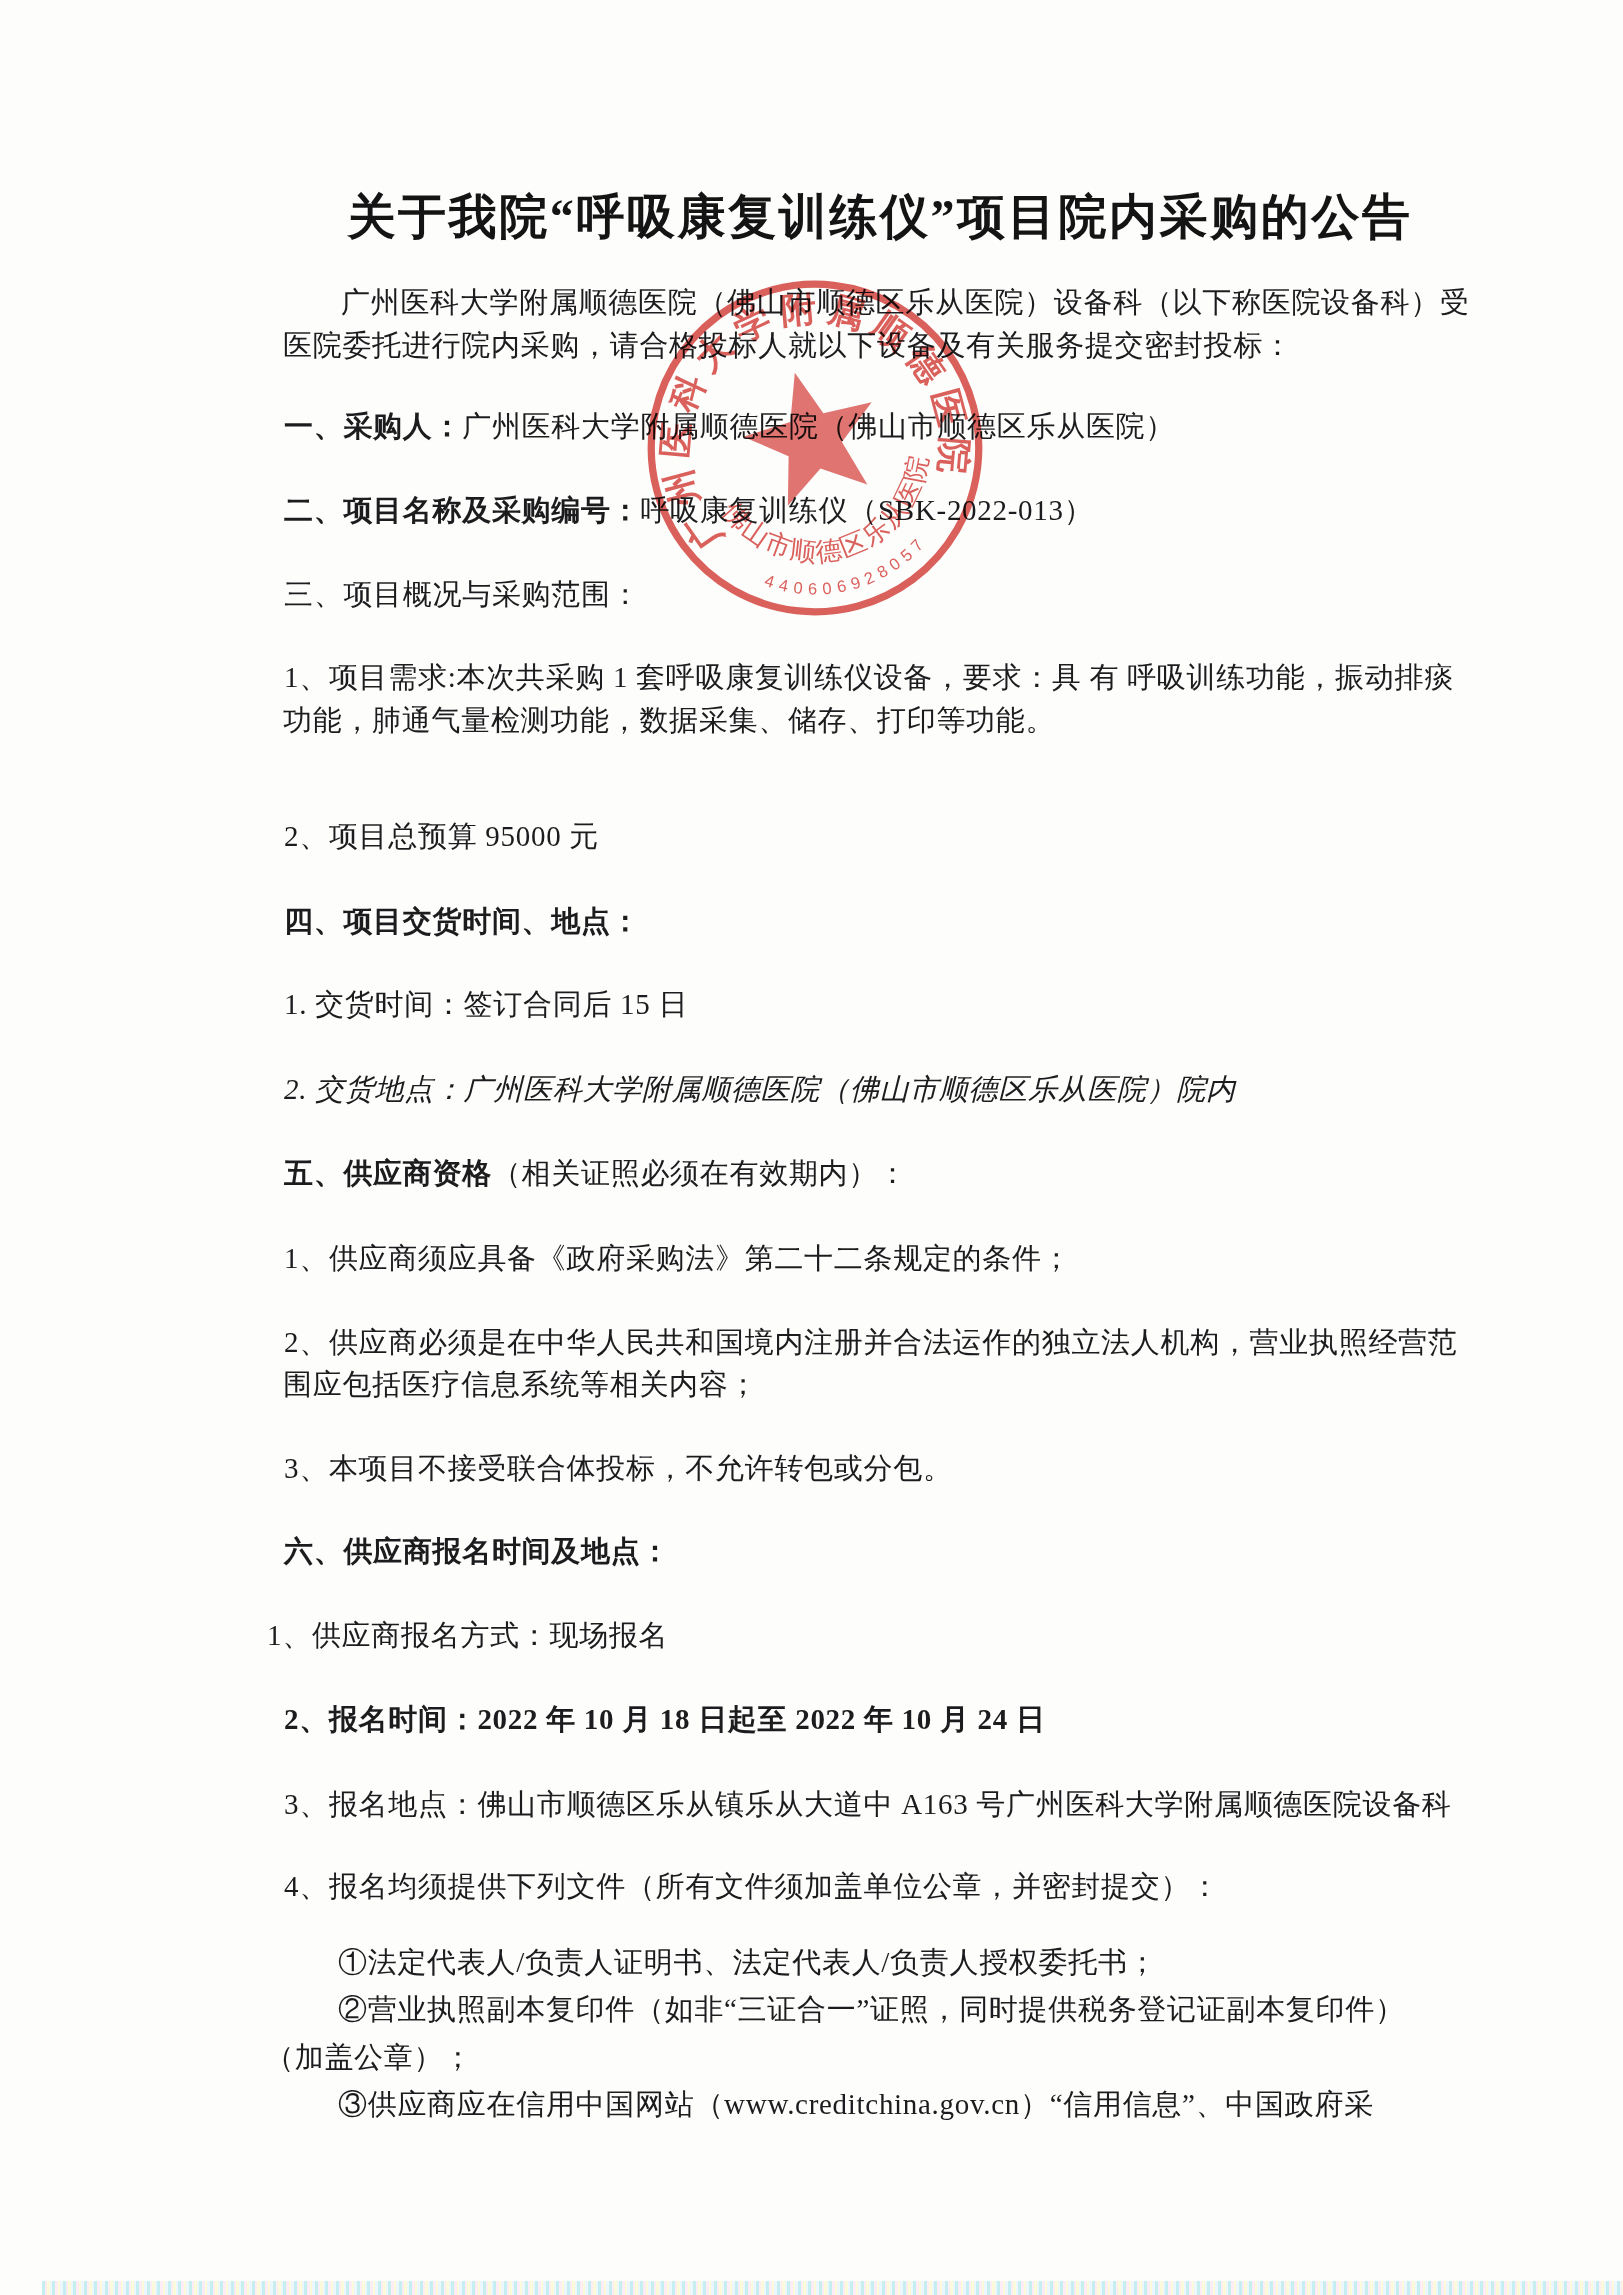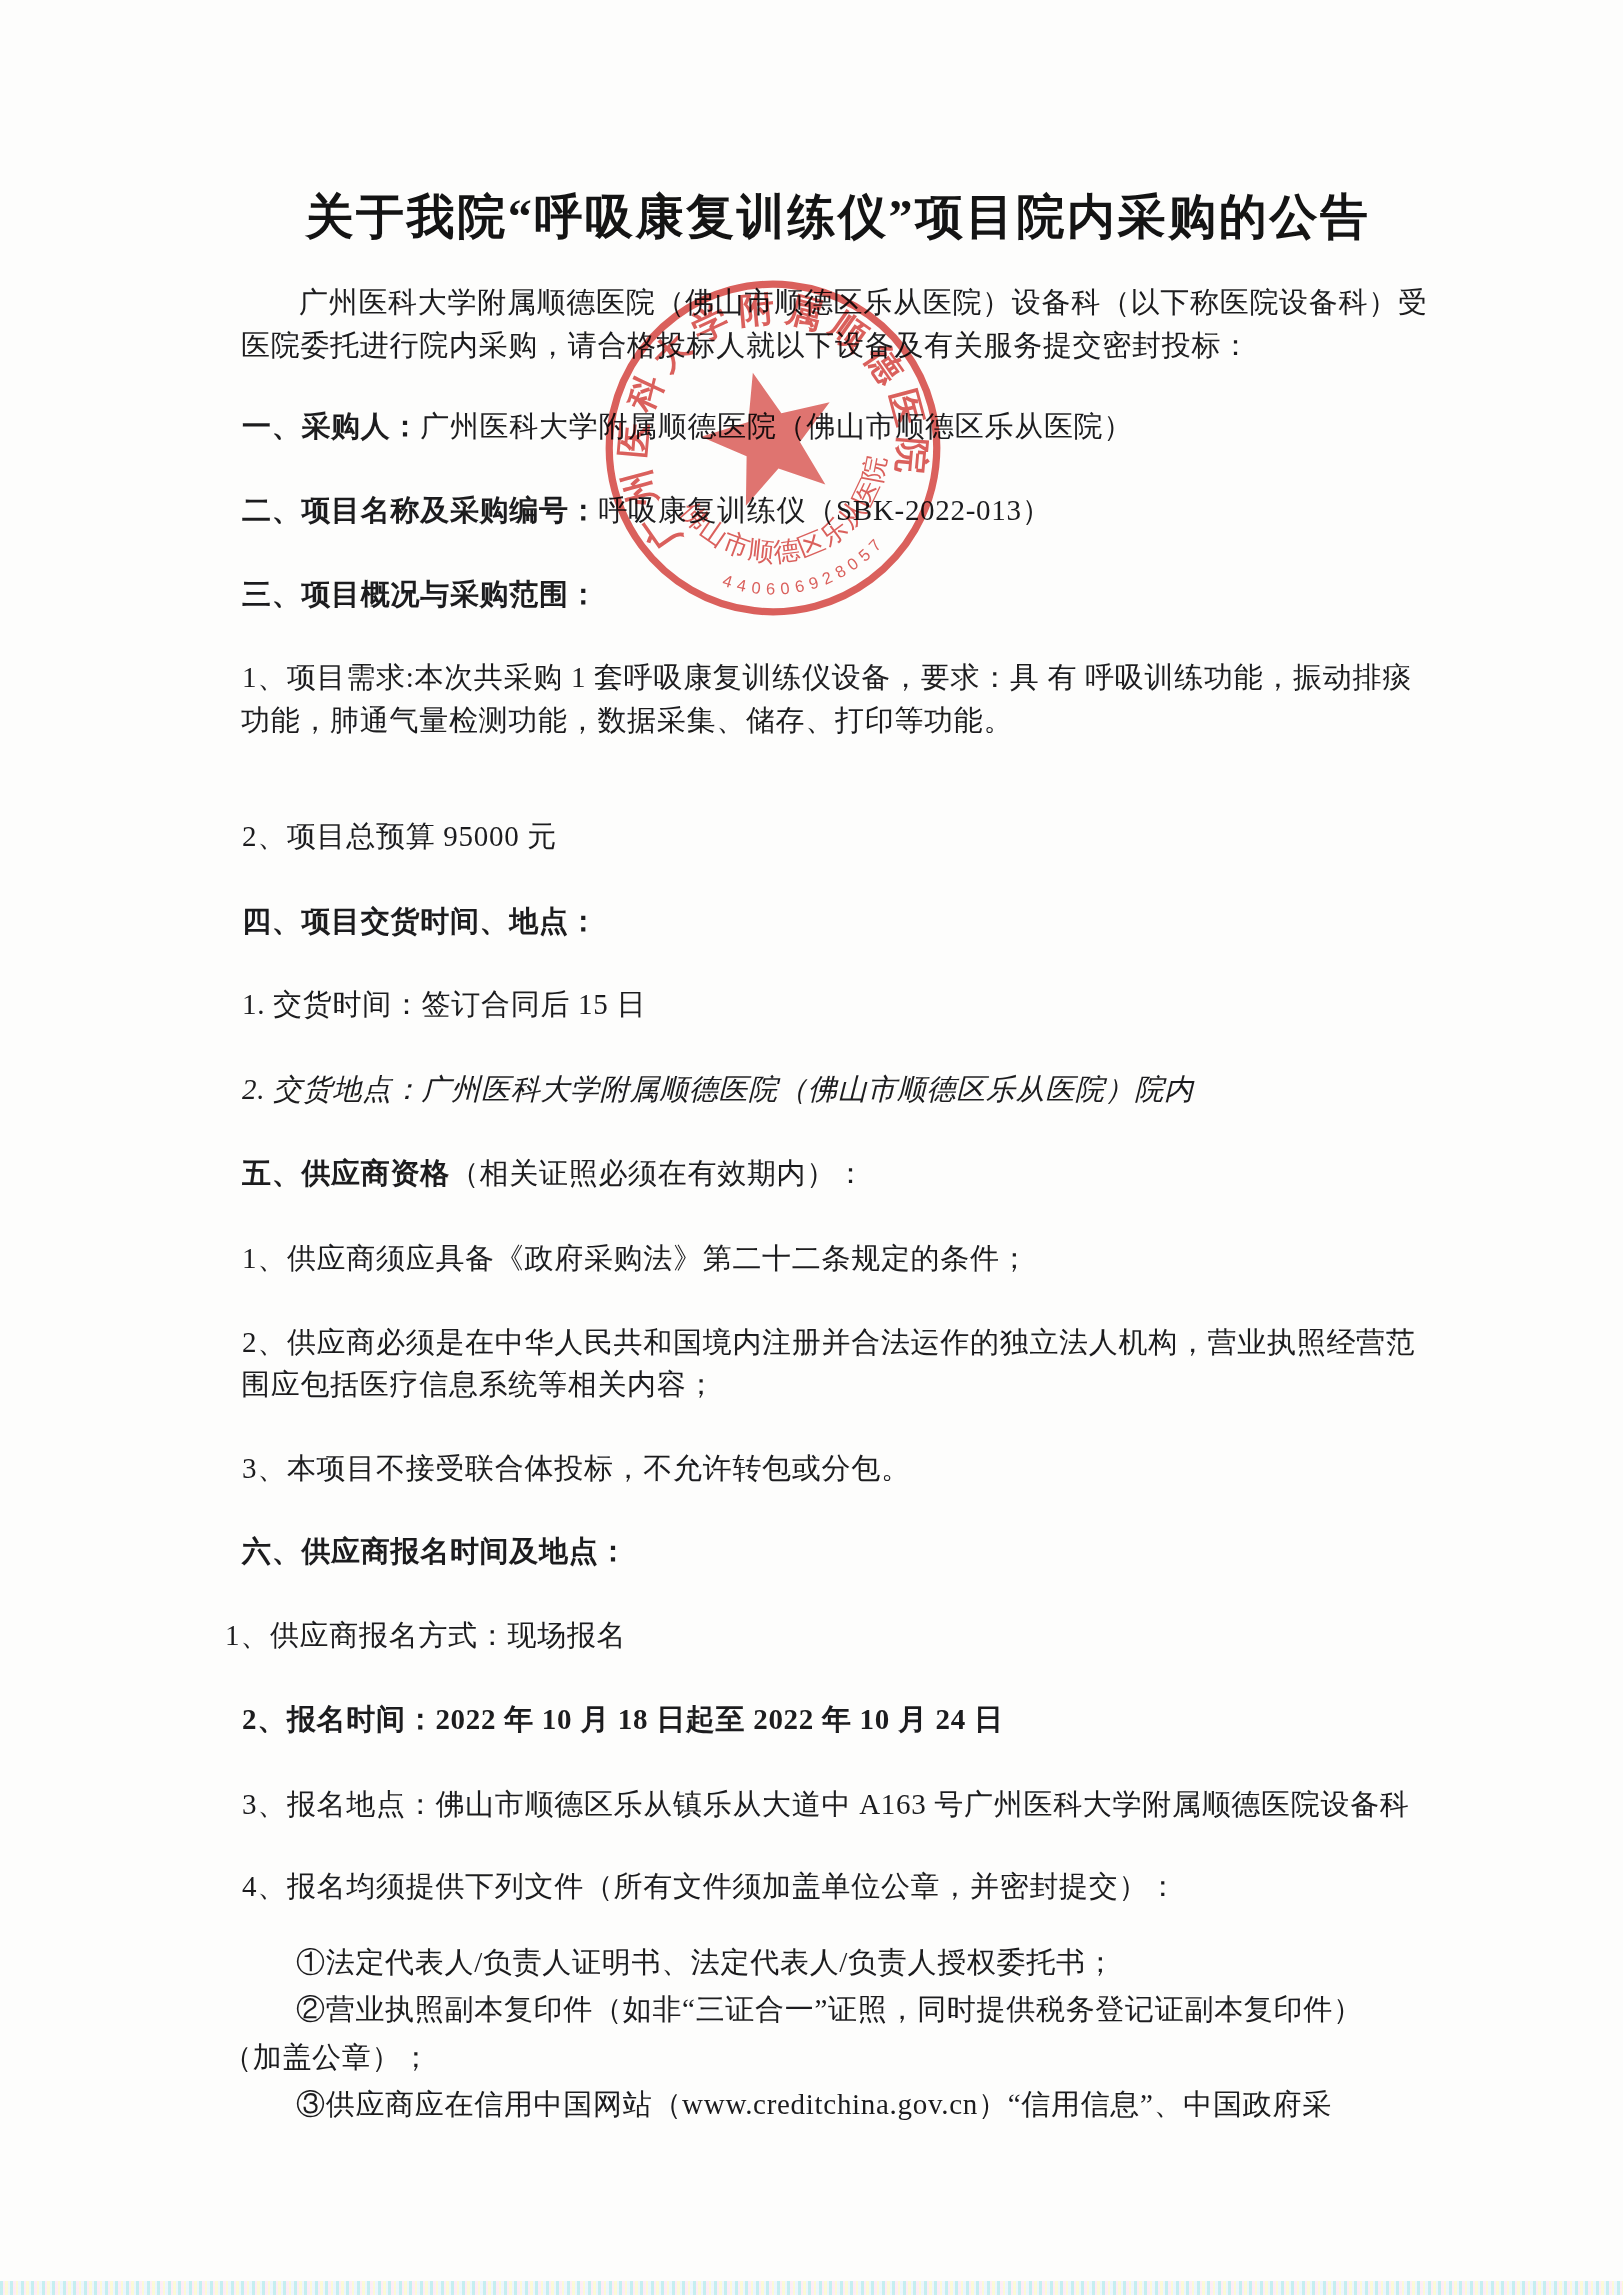--- a/index.html
+++ b/index.html
@@ -1,21 +1,21 @@
 <!DOCTYPE html>
 <html style="font-size:10.5px"><head>
 <meta charset="utf-8">
 <style>
   html,body{margin:0;padding:0;}
   body{
     width:1624px;height:2295px;position:relative;overflow:hidden;
     background:#fdfdfc;
     font-family:"Liberation Serif","DejaVu Serif",serif;
   }
-  .page{position:absolute;inset:0;}
+  .page{position:absolute;inset:0;margin-left:42px;}
   .doc-title{
     position:absolute;left:131px;top:185px;width:1414px;
     text-align:center;font-size:48px;font-weight:bold;color:#141414;
     letter-spacing:2.6px;white-space:nowrap;
     font-family:"Liberation Serif","DejaVu Serif",serif;
   }
   .line{
     position:absolute;font-size:29px;color:#1c1c1e;white-space:nowrap;
     letter-spacing:0.7px;
   }
@@ -40,21 +40,21 @@
 
 <div class="page">
 
   <div class="doc-title">关于我院“呼吸康复训练仪”项目院内采购的公告</div>
 
   <div>
       <div class="line" style="left: 299px; top: 283px;"><span>广州医科大学附属顺德医院（佛山市顺德区乐从医院）设备科（以下称医院设备科）受</span></div>
       <div class="line" style="left: 241px; top: 326px;"><span>医院委托进行院内采购，请合格投标人就以下设备及有关服务提交密封投标：</span></div>
       <div class="line" style="left: 242px; top: 407px;"><span style="font-weight: bold;">一、采购人：</span><span>广州医科大学附属顺德医院（佛山市顺德区乐从医院）</span></div>
       <div class="line" style="left: 242px; top: 491px;"><span style="font-weight: bold;">二、项目名称及采购编号：</span><span>呼吸康复训练仪（SBK-2022-013）</span></div>
-      <div class="line" style="left: 242px; top: 575px;"><span style="font-weight: bold;">三、项目概况与采购范围：</span></div>
+      <div class="line" style="left: 242px; top: 575px;"><span style="font-weight: normal;">三、项目概况与采购范围：</span></div>
       <div class="line" style="left: 242px; top: 658px;"><span>1、项目需求:本次共采购 1 套呼吸康复训练仪设备，要求：具 有 呼吸训练功能，振动排痰</span></div>
       <div class="line" style="left: 241px; top: 701px;"><span>功能，肺通气量检测功能，数据采集、储存、打印等功能。</span></div>
       <div class="line" style="left: 242px; top: 817px;"><span>2、项目总预算 95000 元</span></div>
       <div class="line" style="left: 242px; top: 902px;"><span style="font-weight: bold;">四、项目交货时间、地点：</span></div>
       <div class="line" style="left: 242px; top: 985px;"><span>1. 交货时间：签订合同后 15 日</span></div>
       <div class="line" style="left: 242px; top: 1070px; font-style: italic;"><span>2. 交货地点：广州医科大学附属顺德医院（佛山市顺德区乐从医院）院内</span></div>
       <div class="line" style="left: 242px; top: 1154px;"><span style="font-weight: bold;">五、供应商资格</span><span>（相关证照必须在有效期内）：</span></div>
       <div class="line" style="left: 242px; top: 1239px;"><span>1、供应商须应具备《政府采购法》第二十二条规定的条件；</span></div>
       <div class="line" style="left: 242px; top: 1323px;"><span>2、供应商必须是在中华人民共和国境内注册并合法运作的独立法人机构，营业执照经营范</span></div>
       <div class="line" style="left: 241px; top: 1365px;"><span>围应包括医疗信息系统等相关内容；</span></div>

